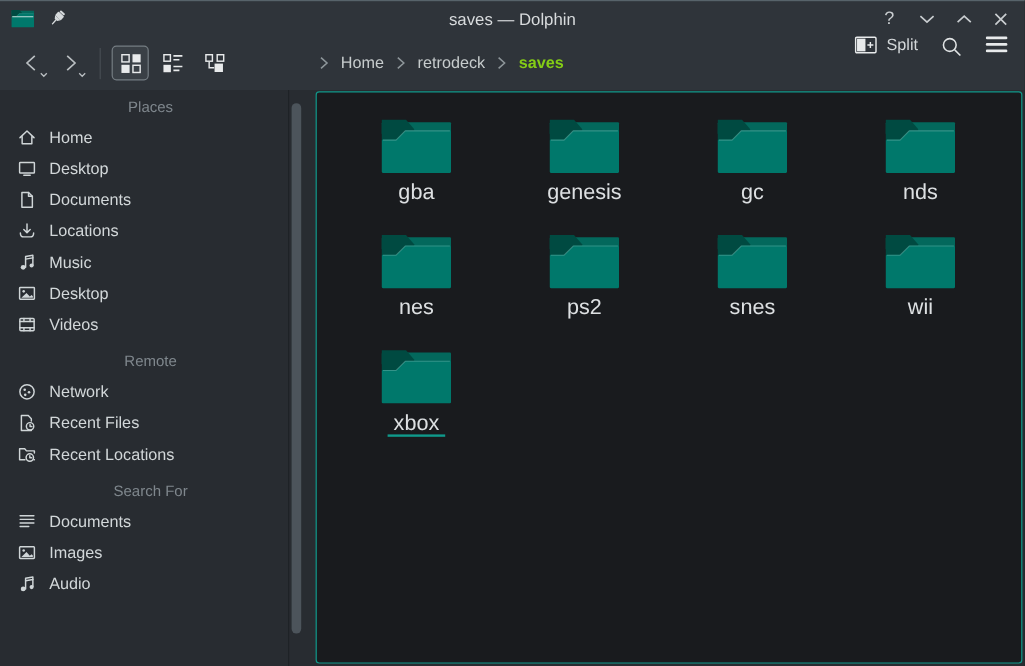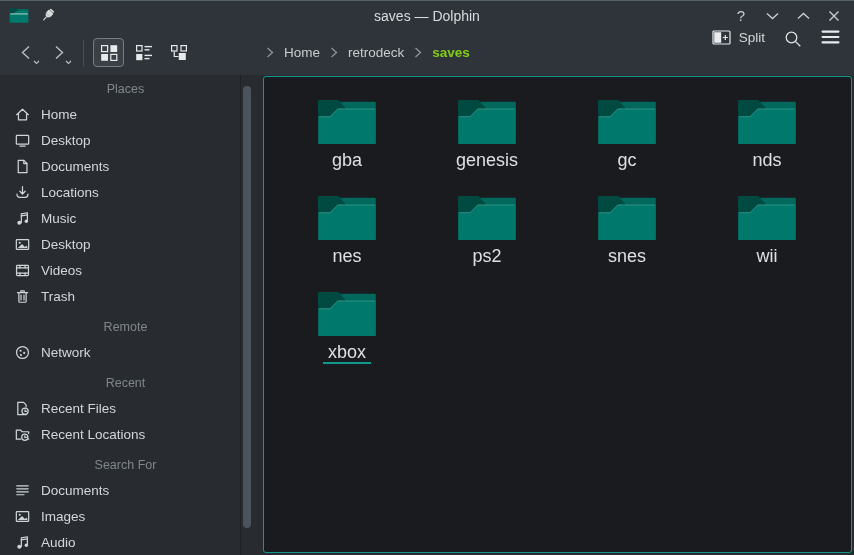--- a/index.html
+++ b/index.html
@@ -281,43 +281,32 @@
       <rect class="stroke-ic" x="2.4" y="3.2" width="11.2" height="9.6" rx="0.8"></rect>
       <line class="stroke-ic" x1="2.4" y1="5.6" x2="13.6" y2="5.6"></line>
       <line class="stroke-ic" x1="2.4" y1="10.4" x2="13.6" y2="10.4"></line>
       <line class="stroke-ic" x1="5.6" y1="3.2" x2="5.6" y2="5.6"></line>
       <line class="stroke-ic" x1="10.4" y1="3.2" x2="10.4" y2="5.6"></line>
       <line class="stroke-ic" x1="5.6" y1="10.4" x2="5.6" y2="12.8"></line>
       <line class="stroke-ic" x1="10.4" y1="10.4" x2="10.4" y2="12.8"></line>
     </svg>
     <span>Videos</span>
   </div>
-  <div class="side-item">
-    <svg class="ic" viewBox="0 0 16 16">
-      <path class="stroke-ic" d="M4.6 4.6 V12.6 Q4.6 13.4 5.4 13.4 H10.6 Q11.4 13.4 11.4 12.6 V4.6"></path>
-      <line class="stroke-ic" x1="3.2" y1="4.4" x2="12.8" y2="4.4"></line>
-      <path class="stroke-ic" d="M6.4 4.2 V2.8 H9.6 V4.2"></path>
-      <line class="stroke-ic" x1="6.6" y1="6.6" x2="6.6" y2="11.2"></line>
-      <line class="stroke-ic" x1="9.4" y1="6.6" x2="9.4" y2="11.2"></line>
-    </svg>
-    <span>Trash</span>
-  </div>
 
   <div class="section-header">Remote</div>
   <div class="side-item">
     <svg class="ic" viewBox="0 0 16 16">
       <circle class="stroke-ic" cx="8" cy="8" r="5.6"></circle>
       <circle class="fill-ic" cx="6.2" cy="6.4" r="1"></circle>
       <circle class="fill-ic" cx="9.6" cy="8.4" r="1"></circle>
       <circle class="fill-ic" cx="6.6" cy="10.4" r="1"></circle>
     </svg>
     <span>Network</span>
   </div>
 
-  <div class="section-header">Recent</div>
   <div class="side-item">
     <svg class="ic" viewBox="0 0 16 16">
       <path class="stroke-ic" d="M3.6 2.2 H9 L11.4 4.6 V6.4 M11.4 13.8 H3.6 V2.2"></path>
       <circle class="stroke-ic" cx="10.4" cy="10.6" r="2.9"></circle>
       <path class="stroke-ic" d="M10.4 9.2 V10.8 H11.8"></path>
     </svg>
     <span>Recent Files</span>
   </div>
   <div class="side-item">
     <svg class="ic" viewBox="0 0 16 16">

